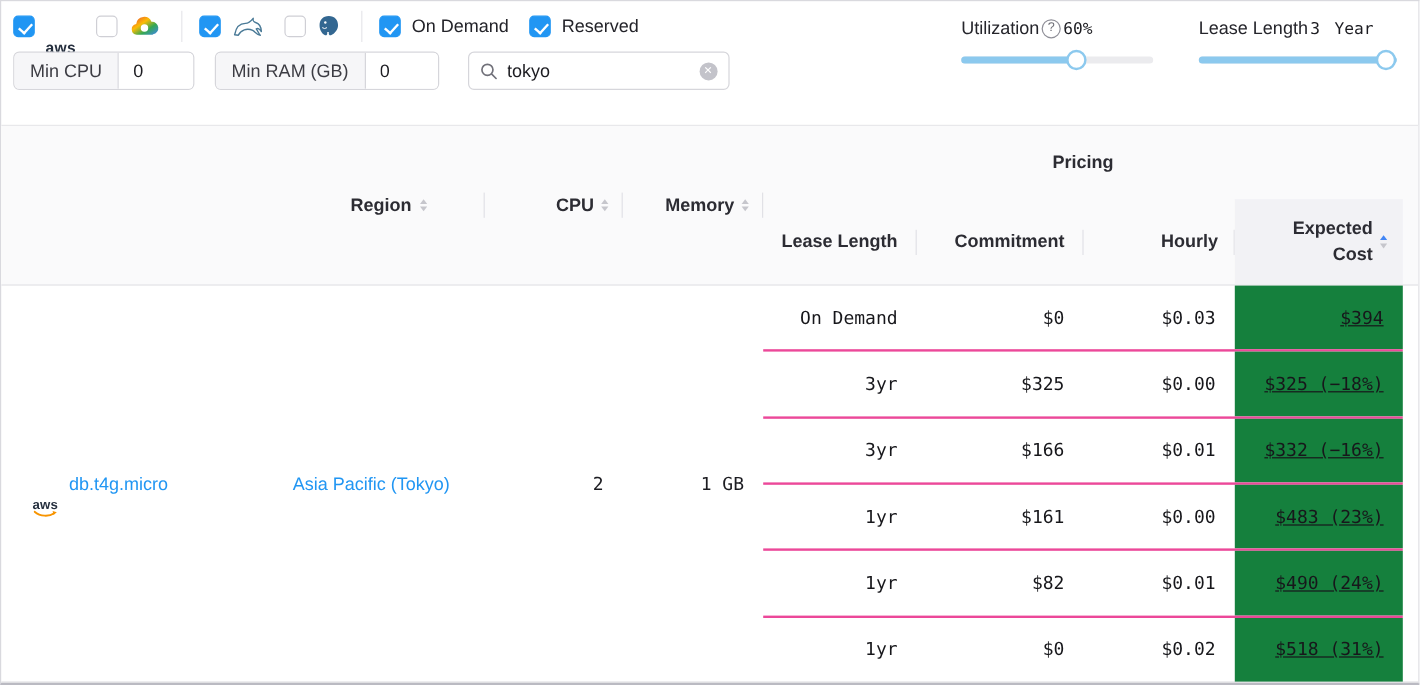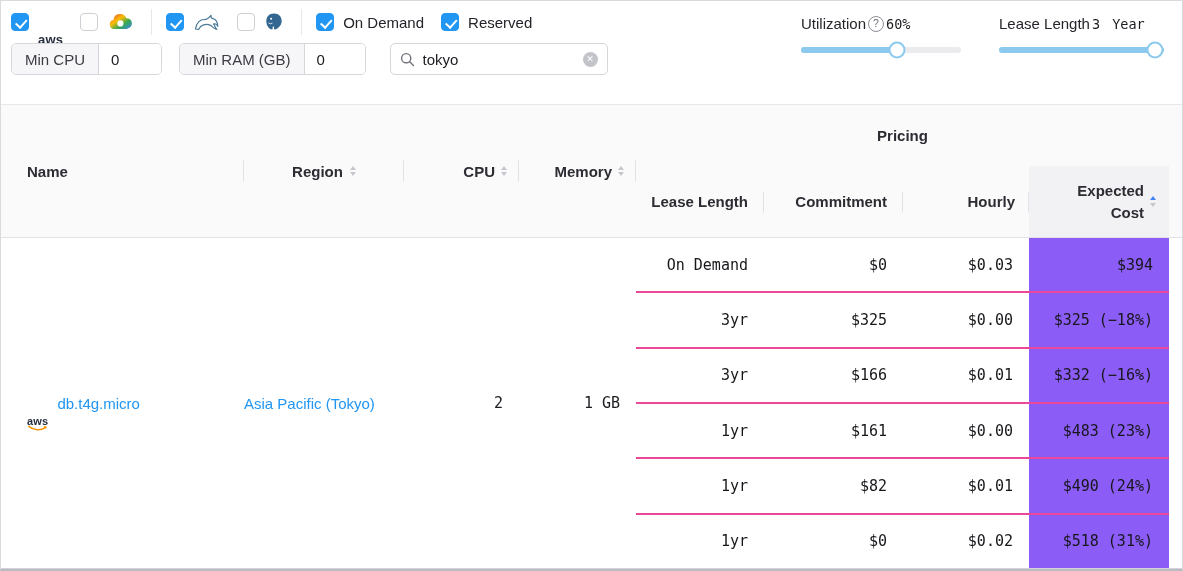--- a/index.html
+++ b/index.html
@@ -96,21 +96,21 @@
   .td-region{ }
   .td-cpu,.td-memory{ justify-content:flex-end; padding-right:16px;
      font-family:"DejaVu Sans Mono", monospace; font-size:15px; }
   .link{ color:#2196f3; cursor:pointer; }
 
   .pricing-rows{ display:flex; flex-direction:column; }
   .p-row{ flex:1; display:grid; grid-template-columns:128px 139px 126px 140px; }
   .p-row + .p-row{ border-top:2px solid #ec4899; }
   .p-cell{ display:flex; align-items:center; justify-content:flex-end; padding-right:16px;
      font-family:"DejaVu Sans Mono", monospace; font-size:15px; color:#17171b; }
-  .p-expected{ background:#8b5cf6; }
+  .p-expected{ background:#15803d;text-decoration:underline; }
 </style>
 </head>
 <body>
 
 <div class="viewport">
 
   <div class="filter-bar">
     <div class="filters-left">
 
       <div class="filter-row1">
@@ -212,21 +212,20 @@
         </div>
         <div class="slider lease" style="--p: 100%;">
           <div class="slider-fill"></div>
           <div class="slider-thumb"></div>
         </div>
       </div>
     </div>
   </div>
 
   <div class="thead">
-    <div class="th th-name">Name</div>
     <div class="th th-region">
       <span>Region</span>
       <span class="sort-icon">
           <span class="tri-up"></span>
           <span class="tri-down"></span>
         </span>
     </div>
     <div class="th th-cpu">
       <span>CPU</span>
       <span class="sort-icon">

